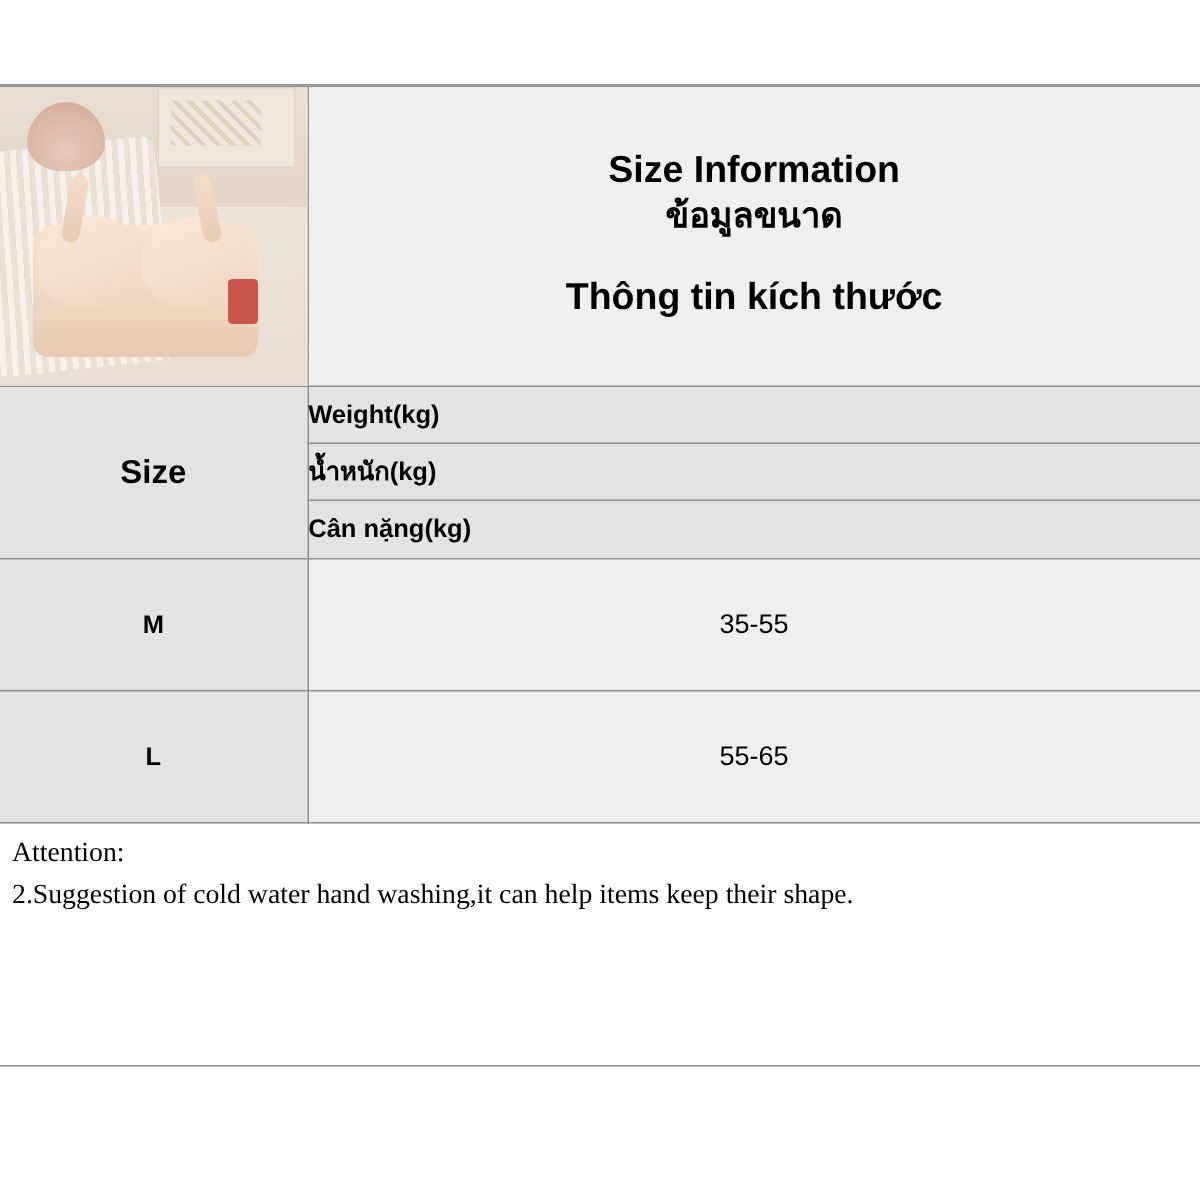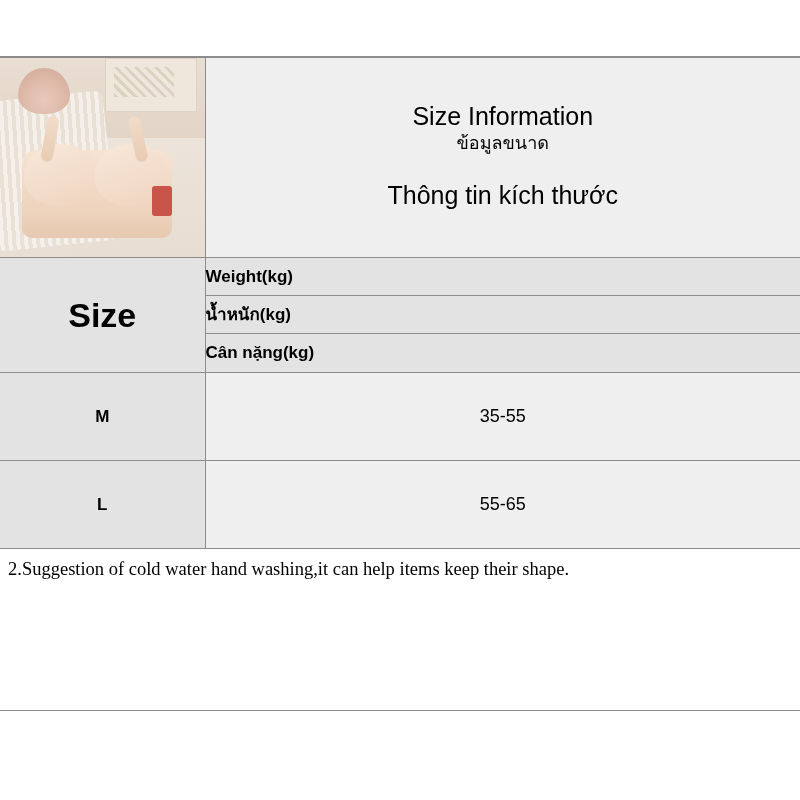--- a/index.html
+++ b/index.html
@@ -55,32 +55,32 @@
     position: relative;
     overflow: hidden;
     background: #efe7e0;
   }
   .title-cell {
     background: #efefef;
     border-right: none;
     padding: 6px 10px 10px 10px;
   }
   .title-line {
-    font-weight: normal;
+    font-weight: bold;
     line-height: 1.28;
   }
   .t1 { font-size: 25px; }
-  .t2 { font-size: 18px; }
+  .t2 { font-size: 23px; }
   .t3 { font-size: 25px; margin-top: 24px; }
 
   
   .size-cell {
     width: 205px;
     background: #e3e3e3;
-    font-size: 34px;
+    font-size: 22px;
     font-weight: bold;
     border-left: none;
   }
   .hdr-stack {
     display: table-cell;
     padding: 0;
     border: none;
     vertical-align: top;
   }
   .hdr-sub {
@@ -233,17 +233,18 @@
       </div>
 
       <div class="row data-row">
         <div class="cell data-left">L</div>
         <div class="cell data-right">55-65</div>
       </div>
 
     </div>
 
     <div class="attention">
+      <div>Attention:</div>
       <div>2.Suggestion of cold water hand washing,it can help items keep their shape.</div>
     </div>
 
   </div>
 </div>
 
 </body></html>

